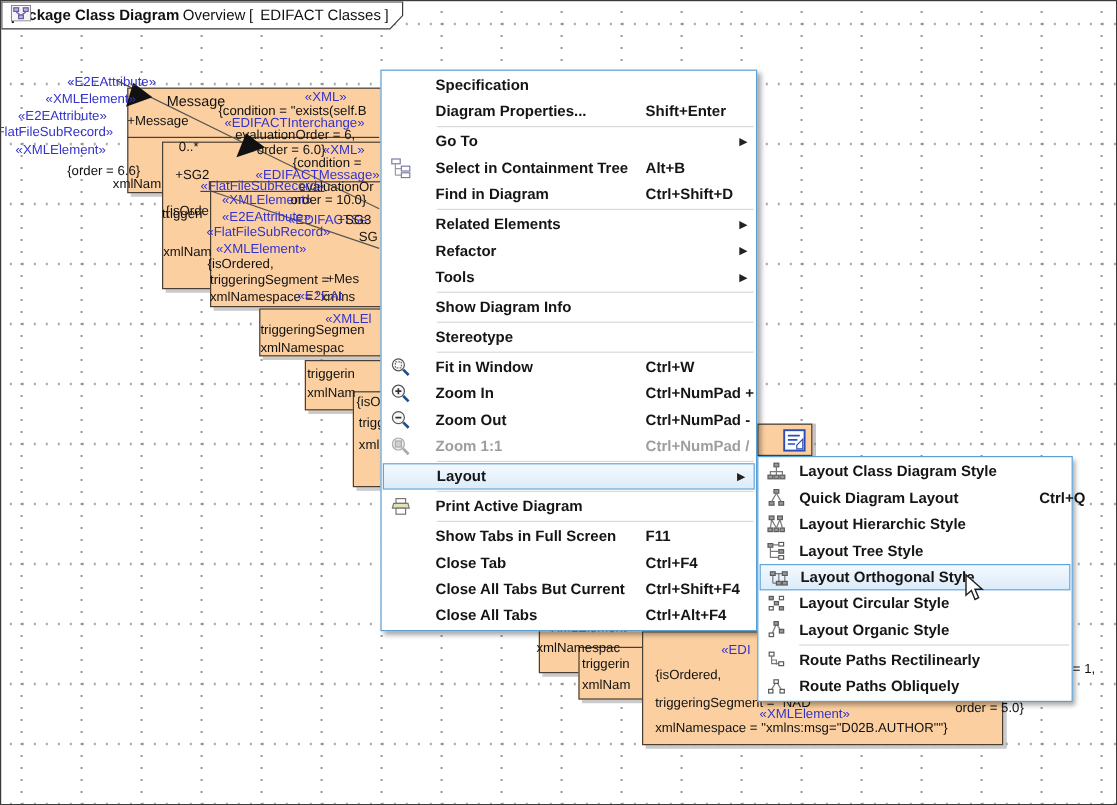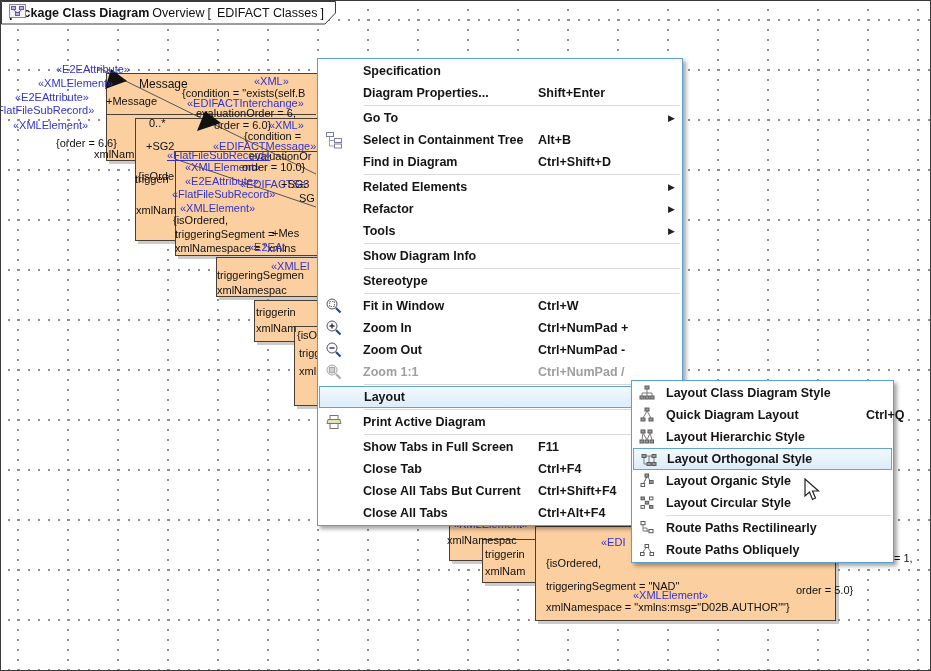--- a/index.html
+++ b/index.html
@@ -31,21 +31,21 @@
   .dlabel{position:absolute;font-size:11px;line-height:12px;white-space:pre;z-index:3;color:#111;}
   .dlabel.b{color:#3333cc;}
   .dlabel.bu{color:#3333cc;text-decoration:underline;}
   .dlabel.big{font-size:12px;}
   .overlay{position:absolute;left:0;top:0;z-index:2;pointer-events:none;}
   
   .menu{
     position:absolute;background:#fff;border:1px solid #58a0d6;z-index:20;
     box-shadow:3px 3px 4px rgba(0,0,0,0.35);padding:1px 0;
   }
-  #context-menu{left:316px;top:57px;width:366px;}
+  #context-menu{left:316px;top:57px;width:314px;}
   #layout-submenu{left:630px;top:379px;width:263px;z-index:21;}
   .mi{position:relative;height:22px;display:flex;align-items:center;padding-left:45px;cursor:default;}
   .mi .mlabel{font-size:12.5px;font-weight:bold;color:#151515;white-space:nowrap;}
   .mi .msc{position:absolute;left:220px;font-size:12.5px;font-weight:bold;color:#151515;white-space:nowrap;}
   .mi .marrow{position:absolute;right:7px;font-size:9px;color:#222;}
   .mi.disabled .mlabel,.mi.disabled .msc{color:#9e9e9e;}
   .mi.hl{background:linear-gradient(#f3f9fe,#dcecfa);border:1px solid #62a3d8;margin:0 1px;padding-left:44px;}
   .mico{position:absolute;left:7px;top:2px;width:18px;height:18px;}
   .msep{border-top:1px solid #d9d9d9;margin:1px 2px 1px 46px;height:0;}
   #layout-submenu .mi{padding-left:34px;}
@@ -335,55 +335,67 @@
           <rect x="2" y="1" width="4" height="3" fill="#9a9a9a" stroke="#5a5a5a"></rect>
           <rect x="9" y="1" width="4" height="3" fill="#9a9a9a" stroke="#5a5a5a"></rect>
           <rect x="1" y="11" width="3.6" height="3" fill="#9a9a9a" stroke="#5a5a5a"></rect>
           <rect x="6" y="11" width="3.6" height="3" fill="#9a9a9a" stroke="#5a5a5a"></rect>
           <rect x="11" y="11" width="3.6" height="3" fill="#9a9a9a" stroke="#5a5a5a"></rect>
           <path d="M4,4 L3,11 M4,4 L8,11 M11,4 L8,11 M11,4 L13,11" stroke="#7a7a7a" fill="none"></path>
         </svg>
       </span>
       <span class="mlabel">Layout Hierarchic Style</span>
     </div>
+    <div class="mi">
+      <span class="mico">
+        <svg width="16" height="16" viewBox="0 0 16 16">
+          <rect x="1" y="2" width="4" height="3" fill="#9a9a9a" stroke="#5a5a5a"></rect>
+          <rect x="10" y="1" width="4" height="3" fill="#fff" stroke="#5a5a5a"></rect>
+          <rect x="10" y="7" width="4" height="3" fill="#9a9a9a" stroke="#5a5a5a"></rect>
+          <rect x="10" y="12" width="4" height="3" fill="#fff" stroke="#5a5a5a"></rect>
+          <path d="M3,5 V13.5 H10 M3,8.5 H10 M5,3 H10" stroke="#7a7a7a" fill="none"></path>
+        </svg>
+      </span>
+      <span class="mlabel">Layout Tree Style</span>
+    </div>
     <div class="mi hl">
       <span class="mico">
         <svg width="16" height="16" viewBox="0 0 16 16">
           <path d="M3,4 H13 M3,12 H13 M3,4 V12 M8,4 V12 M13,4 V12" stroke="#7a7a7a" fill="none"></path>
           <rect x="1" y="2.5" width="4" height="3" fill="#9a9a9a" stroke="#5a5a5a"></rect>
           <rect x="11" y="2.5" width="4" height="3" fill="#9a9a9a" stroke="#5a5a5a"></rect>
           <rect x="6" y="10.5" width="4" height="3" fill="#9a9a9a" stroke="#5a5a5a"></rect>
           <rect x="11" y="10.5" width="4" height="3" fill="#9a9a9a" stroke="#5a5a5a"></rect>
         </svg>
       </span>
       <span class="mlabel">Layout Orthogonal Style</span>
     </div>
     <div class="mi">
       <span class="mico">
         <svg width="16" height="16" viewBox="0 0 16 16">
-          <path d="M4,12 L8,3 L12,9 M8,3 L4,12" stroke="#7a7a7a" fill="none"></path>
-          <rect x="6" y="1" width="3.6" height="3" fill="#9a9a9a" stroke="#5a5a5a"></rect>
-          <rect x="2" y="10.5" width="3.6" height="3" fill="#fff" stroke="#5a5a5a"></rect>
-          <rect x="10.5" y="7.5" width="3.6" height="3" fill="#9a9a9a" stroke="#5a5a5a"></rect>
-        </svg>
-      </span>
-      <span class="mlabel">Layout Organic Style</span>
-    </div>
-    <div class="mi">
-      <span class="mico">
-        <svg width="16" height="16" viewBox="0 0 16 16">
           <rect x="2" y="2" width="3.4" height="2.8" fill="#9a9a9a" stroke="#5a5a5a"></rect>
           <rect x="10.5" y="2" width="3.4" height="2.8" fill="#fff" stroke="#5a5a5a"></rect>
           <rect x="2" y="10.5" width="3.4" height="2.8" fill="#fff" stroke="#5a5a5a"></rect>
           <rect x="10.5" y="10.5" width="3.4" height="2.8" fill="#9a9a9a" stroke="#5a5a5a"></rect>
           <rect x="6.3" y="6.3" width="3.4" height="2.8" fill="#9a9a9a" stroke="#5a5a5a"></rect>
         </svg>
       </span>
       <span class="mlabel">Layout Circular Style</span>
     </div>
+    <div class="mi">
+      <span class="mico">
+        <svg width="16" height="16" viewBox="0 0 16 16">
+          <path d="M4,12 L8,3 L12,9 M8,3 L4,12" stroke="#7a7a7a" fill="none"></path>
+          <rect x="6" y="1" width="3.6" height="3" fill="#9a9a9a" stroke="#5a5a5a"></rect>
+          <rect x="2" y="10.5" width="3.6" height="3" fill="#fff" stroke="#5a5a5a"></rect>
+          <rect x="10.5" y="7.5" width="3.6" height="3" fill="#9a9a9a" stroke="#5a5a5a"></rect>
+        </svg>
+      </span>
+      <span class="mlabel">Layout Organic Style</span>
+    </div>
     <div class="msep"></div>
     <div class="mi">
       <span class="mico">
         <svg width="16" height="16" viewBox="0 0 16 16">
           <path d="M4,5 V11 H11 M4,8 H8 V12" stroke="#7a7a7a" fill="none"></path>
           <rect x="2" y="1.5" width="4" height="3.2" fill="#fff" stroke="#5a5a5a"></rect>
           <rect x="10" y="9.5" width="4" height="3.2" fill="#fff" stroke="#5a5a5a"></rect>
         </svg>
       </span>
       <span class="mlabel">Route Paths Rectilinearly</span>

